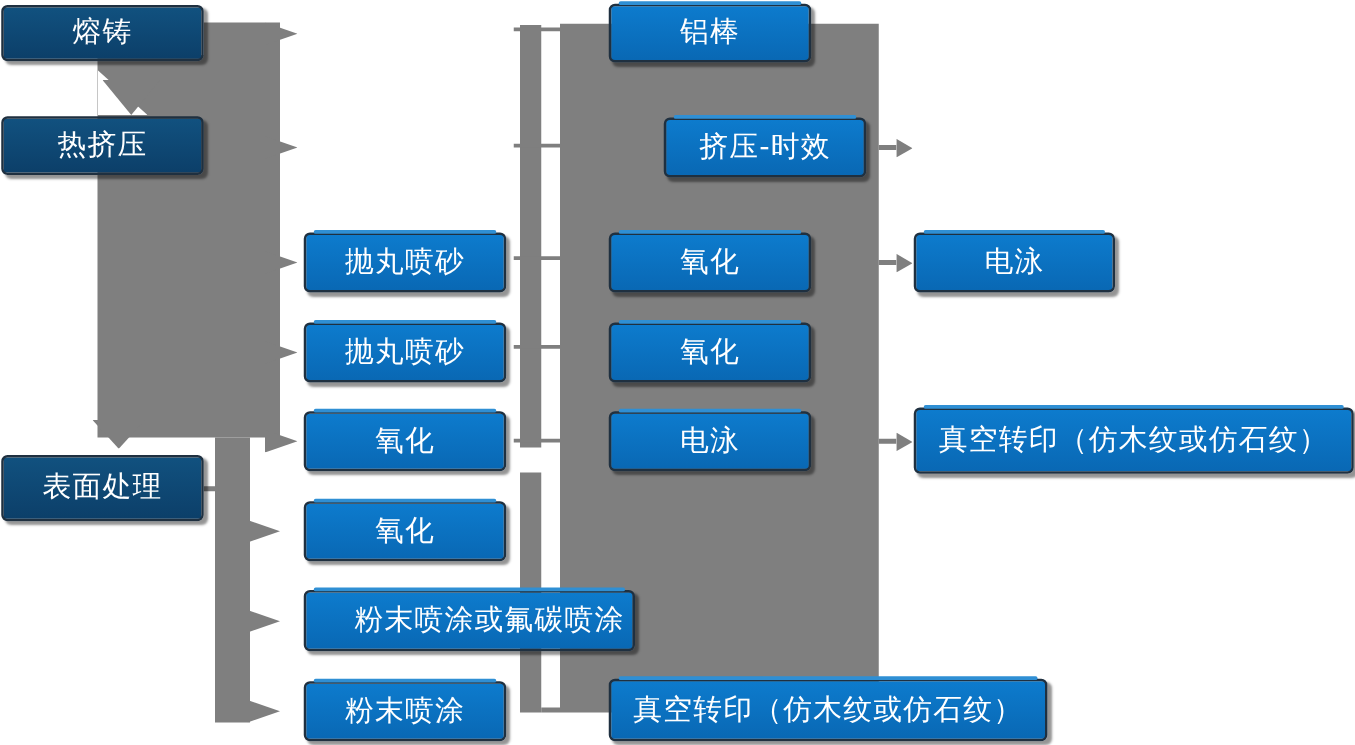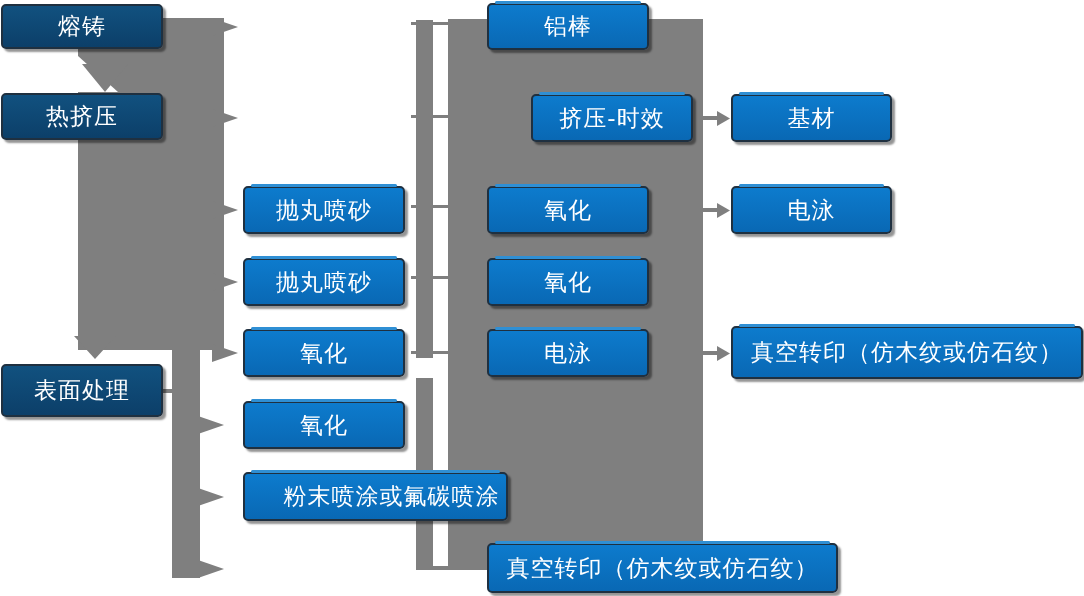--- a/index.html
+++ b/index.html
@@ -68,25 +68,25 @@
 
   <div class="box dark" style="left:1px;top:4px;width:162px;height:45px;">熔铸</div>
   <div class="box dark" style="left:1px;top:93px;width:162px;height:47px;">热挤压</div>
   <div class="box dark" style="left:1px;top:364px;width:162px;height:53px;">表面处理</div>
 
   <div class="box blue" style="left:243px;top:186px;width:162px;height:48px;">抛丸喷砂</div>
   <div class="box blue" style="left:243px;top:258px;width:162px;height:48px;">抛丸喷砂</div>
   <div class="box blue" style="left:243px;top:329px;width:162px;height:48px;">氧化</div>
   <div class="box blue" style="left:243px;top:401px;width:162px;height:48px;">氧化</div>
   <div class="box blue" style="left:243px;top:472px;width:265px;height:49px;padding-left:32px;">粉末喷涂或氟碳喷涂</div>
+  <div class="box blue" style="left:243px;top:545px;width:162px;height:48px;">粉末喷涂</div>
 
   <div class="box blue" style="left:487px;top:3px;width:162px;height:47px;">铝棒</div>
   <div class="box blue" style="left:487px;top:94px;width:162px;height:48px;margin-left:44px;">挤压-时效</div>
   <div class="box blue" style="left:487px;top:186px;width:162px;height:48px;">氧化</div>
   <div class="box blue" style="left:487px;top:258px;width:162px;height:48px;">氧化</div>
   <div class="box blue" style="left:487px;top:329px;width:162px;height:48px;">电泳</div>
   <div class="box blue" style="left:487px;top:543px;width:351px;height:50px;">真空转印（仿木纹或仿石纹）</div>
 
-  <div class="box blue" style="left:731px;top:94px;width:161px;height:48px;">基材</div>
   <div class="box blue" style="left:731px;top:186px;width:161px;height:48px;">电泳</div>
   <div class="box blue" style="left:731px;top:326px;width:352px;height:53px;">真空转印（仿木纹或仿石纹）</div>
 
 </div>
 
 </body></html>

